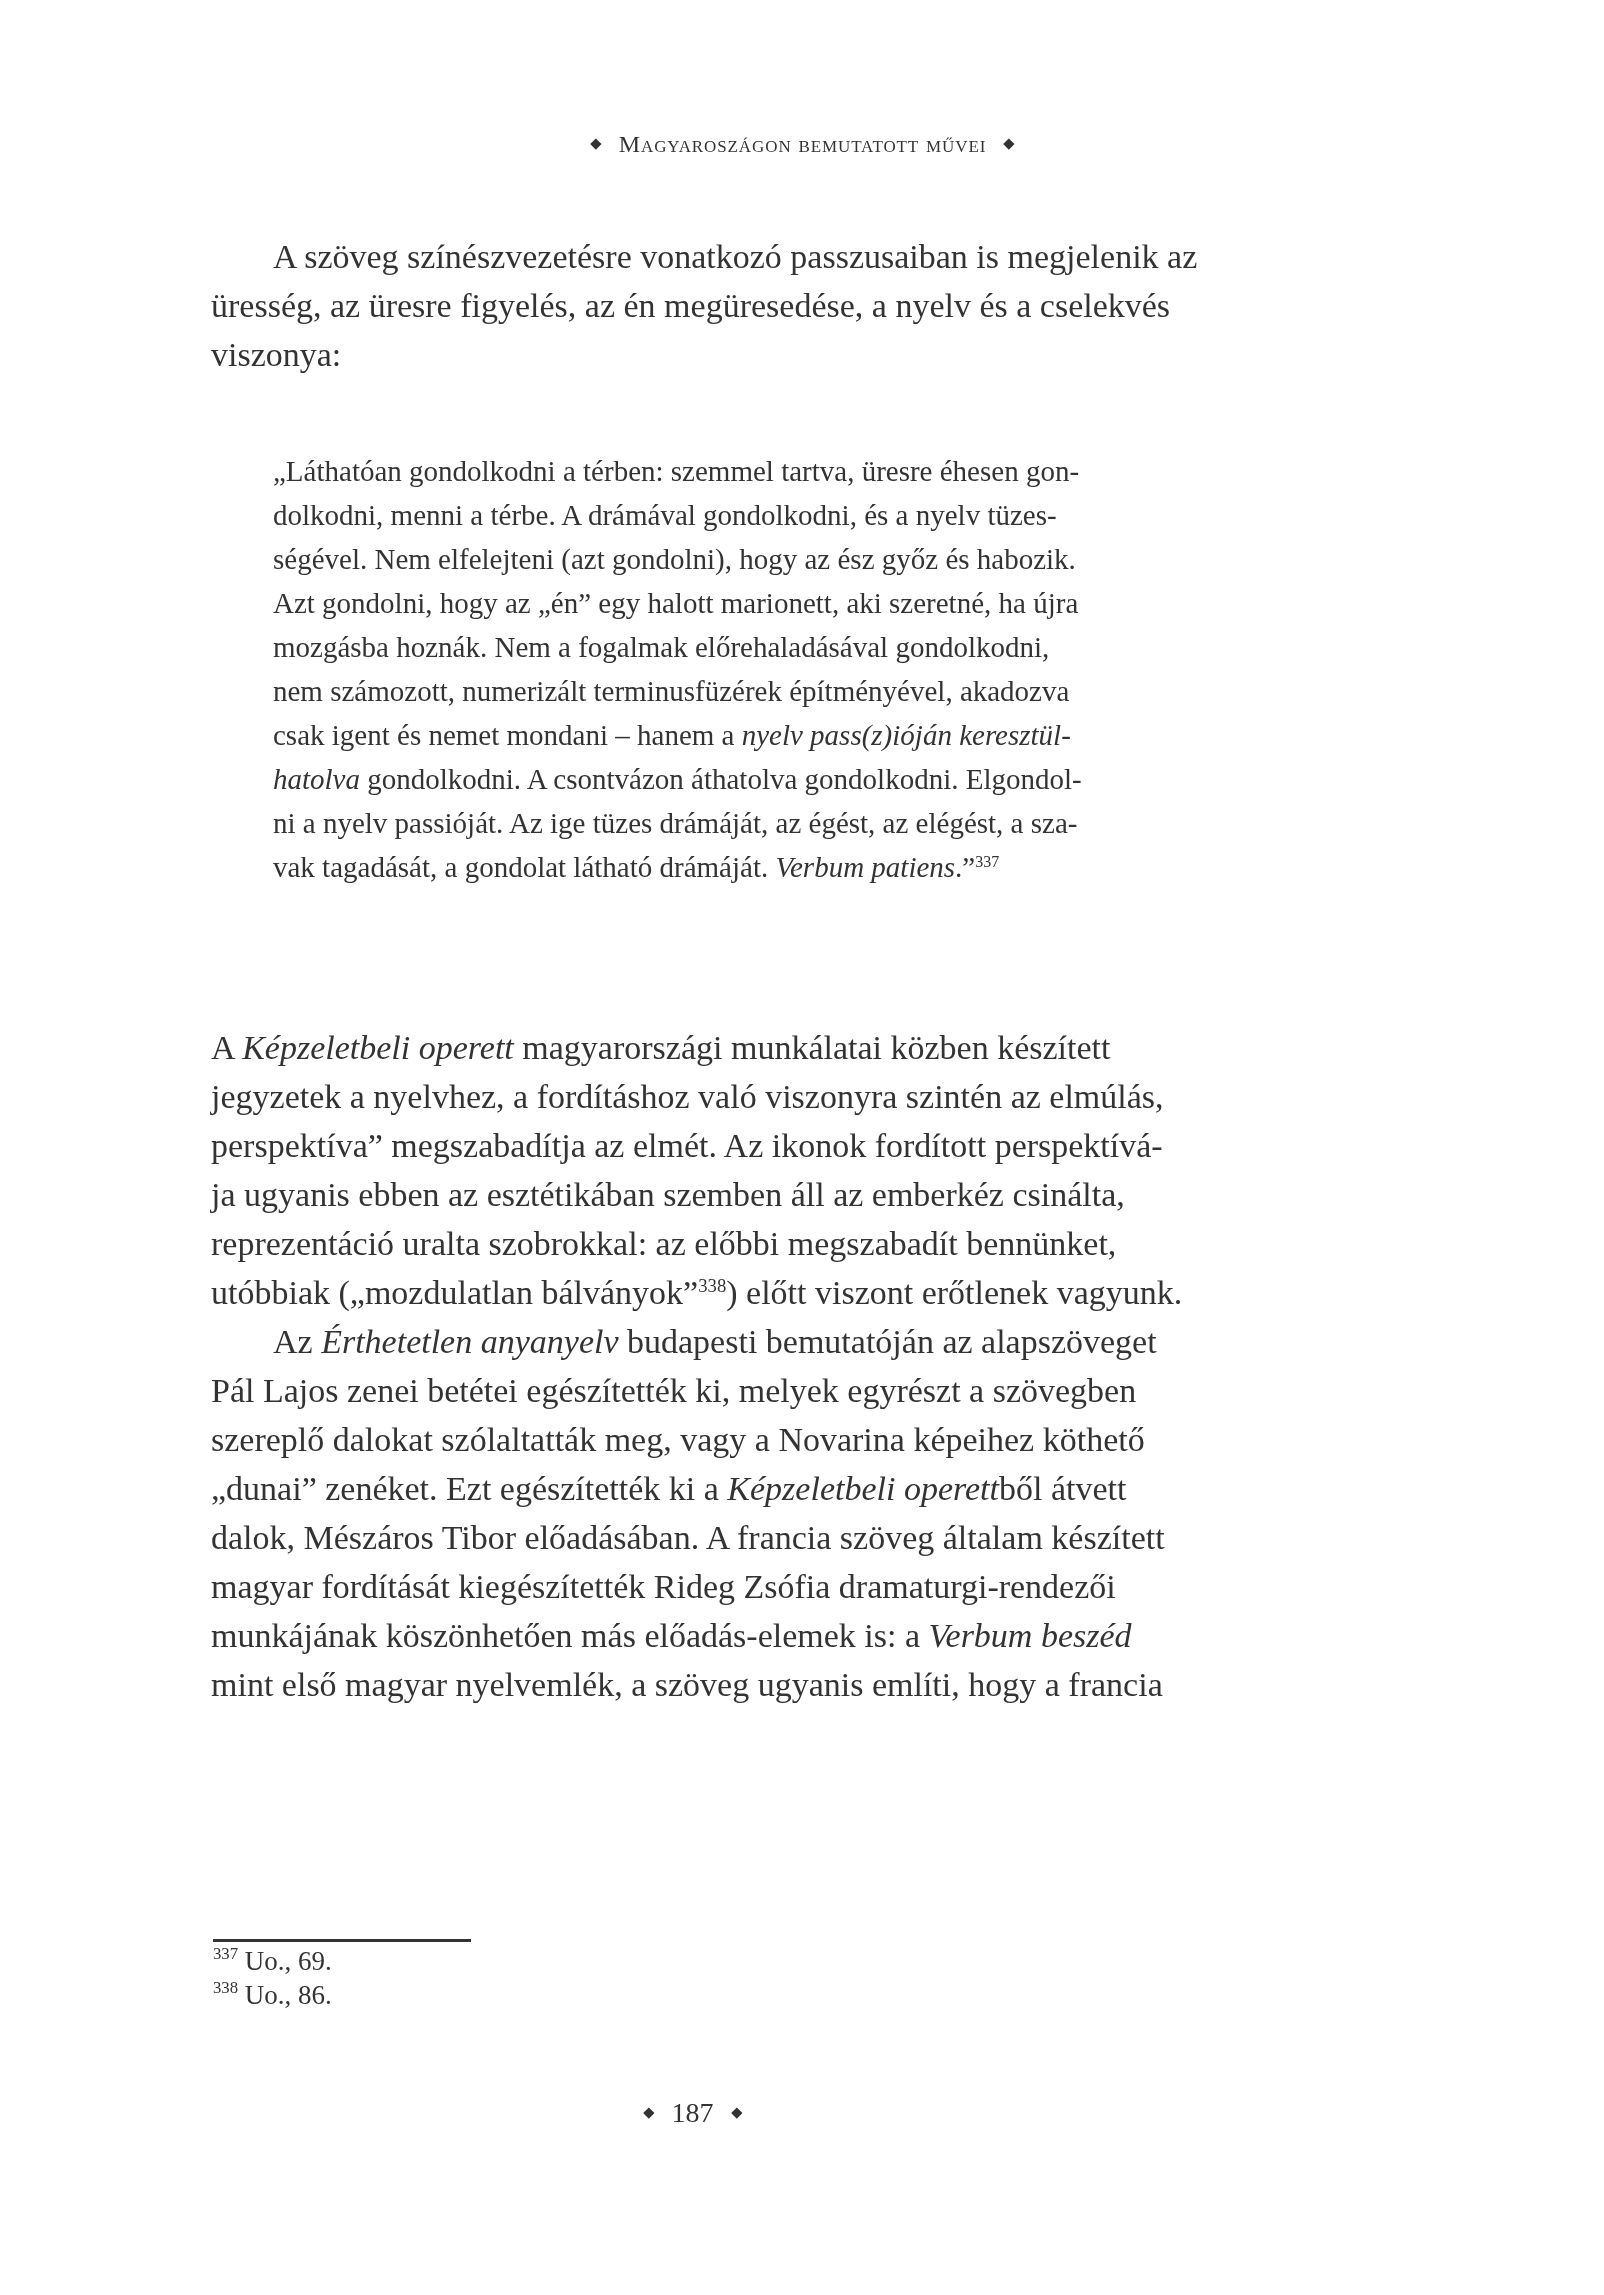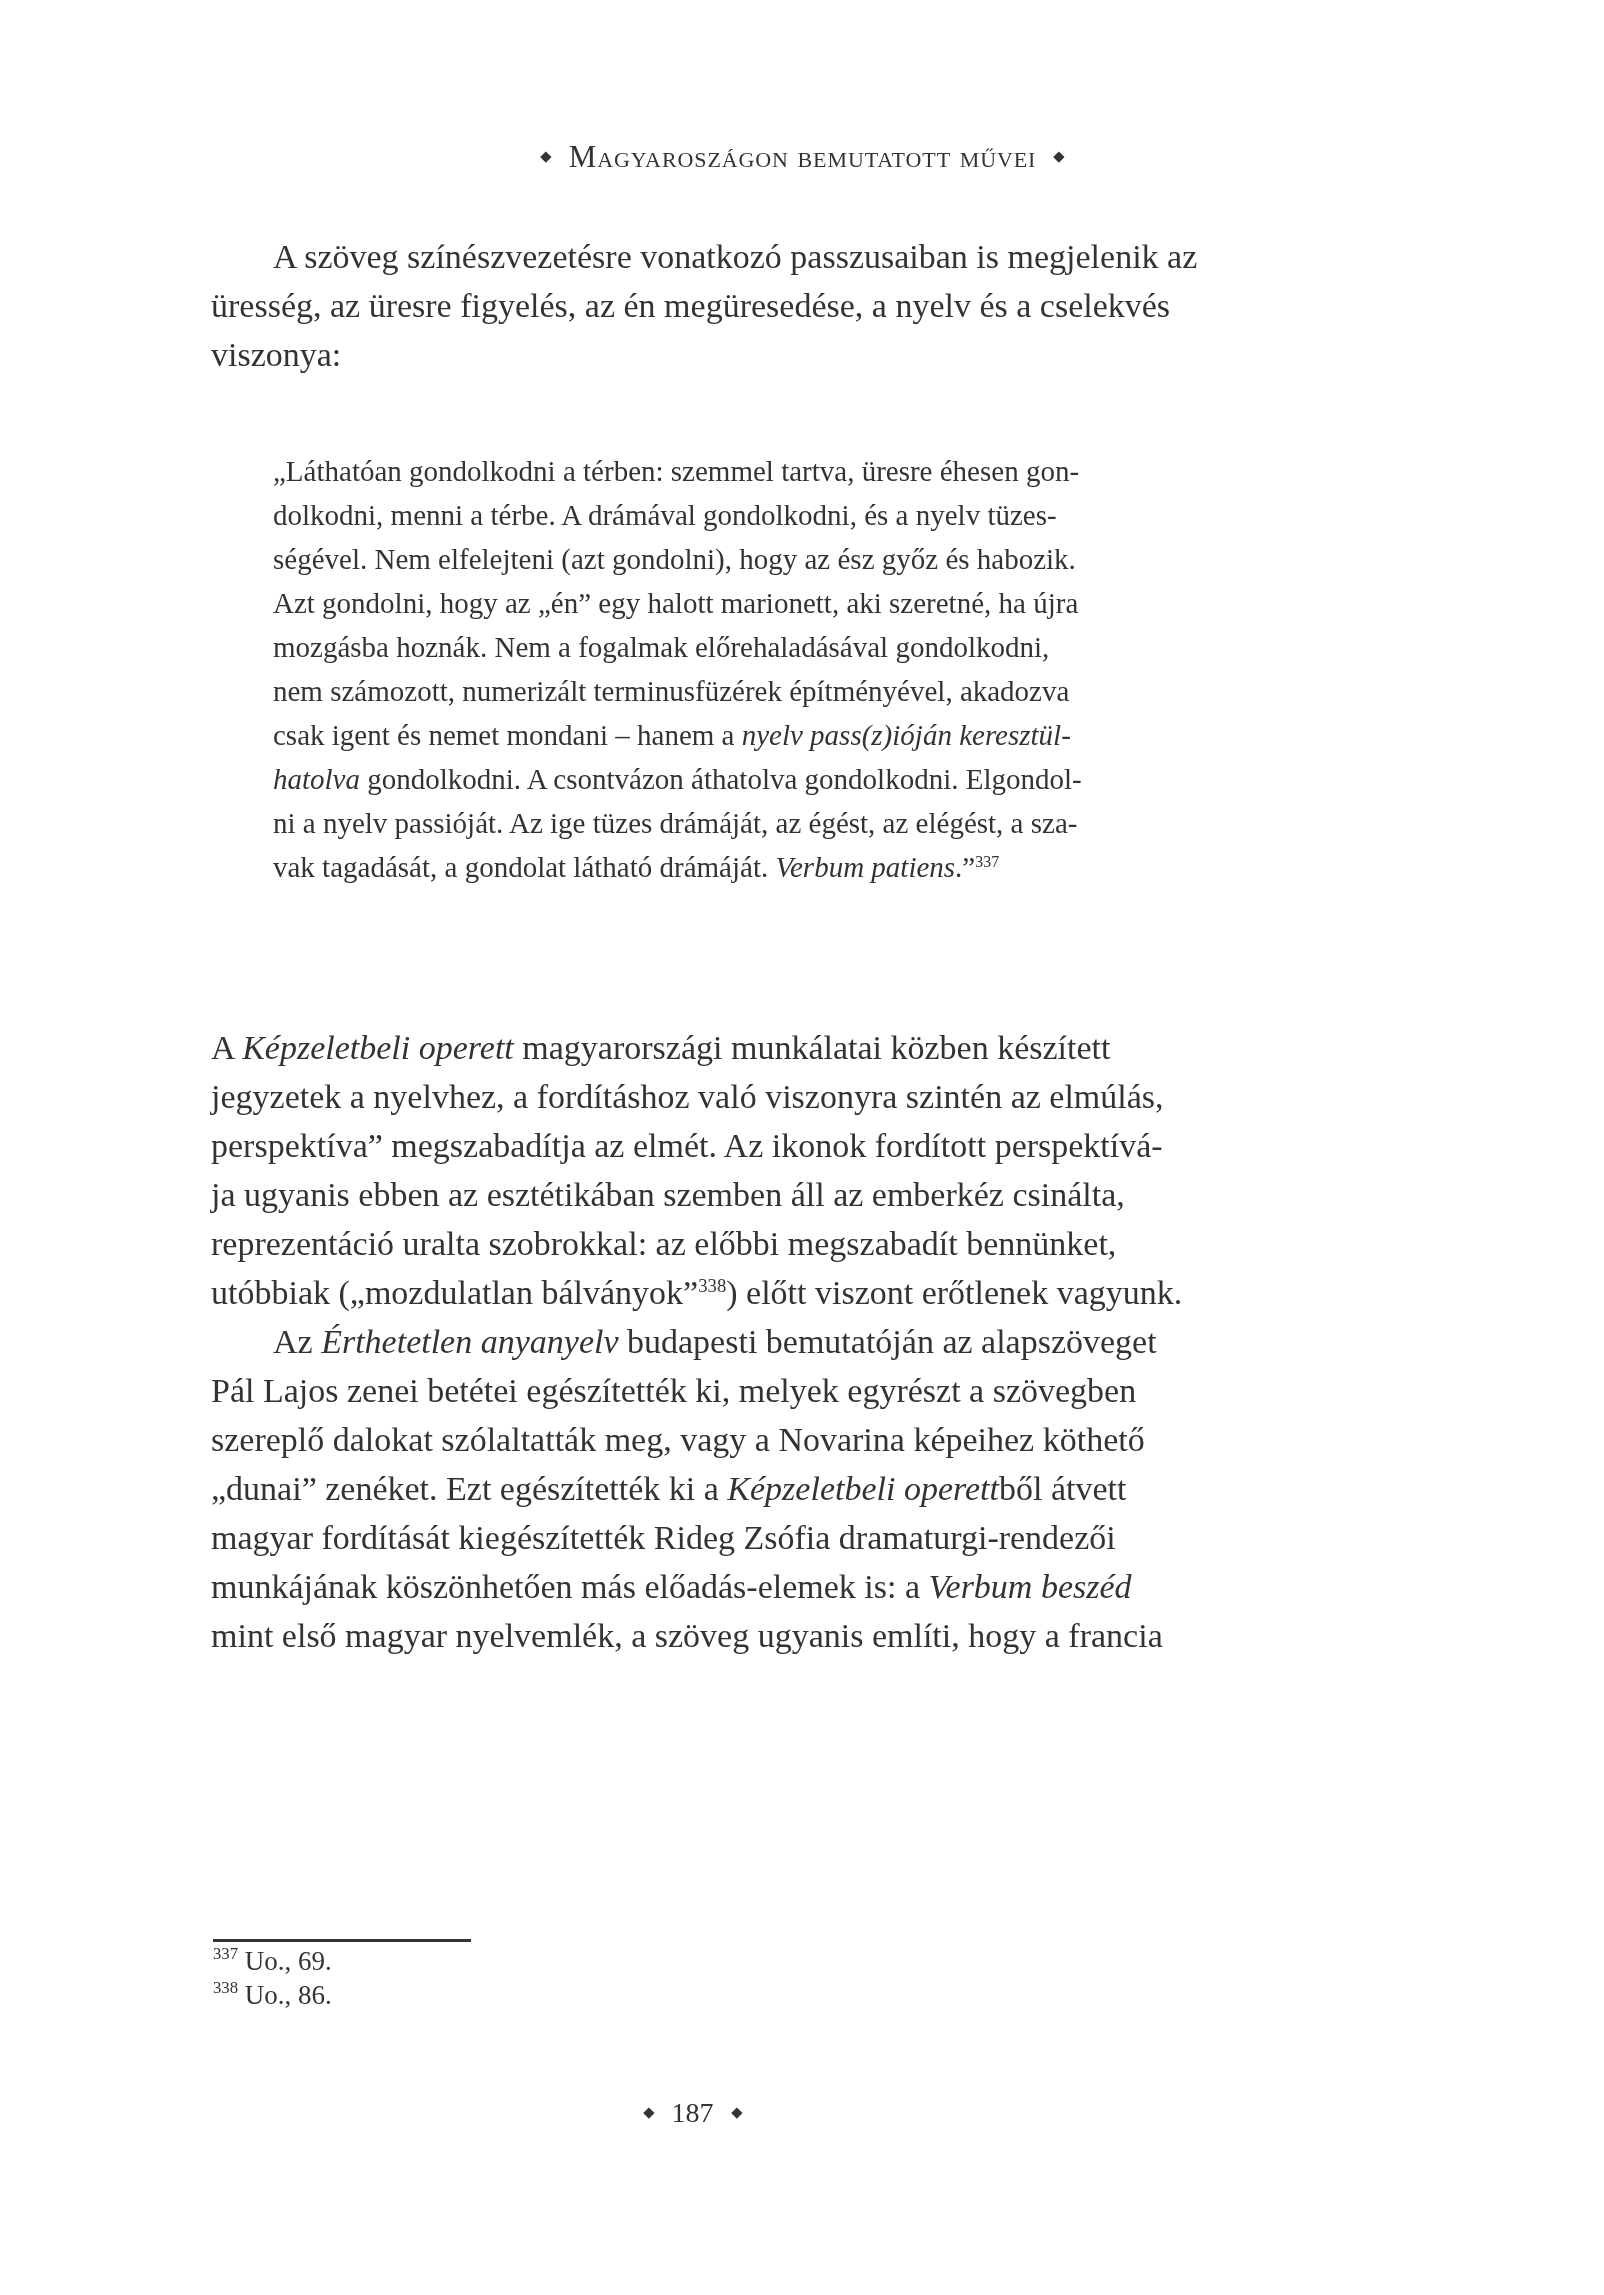--- a/index.html
+++ b/index.html
@@ -1,19 +1,19 @@
 <!DOCTYPE html>
 <html style="font-size:13.8px"><head>
 <meta charset="utf-8">
 <style>
   html, body { margin: 0; padding: 0; background: #ffffff; }
   body { width: 1605px; height: 2295px; position: relative; overflow: hidden;
          font-family: "Liberation Serif", "DejaVu Serif", serif; color: #333333; }
   .running-head { position: absolute; top: 131px; left: 0; width: 1605px; text-align: center;
-                  font-size: 31px; letter-spacing: 0.9px; font-variant: small-caps; margin-top: 8px; }
+                  font-size: 24px; letter-spacing: 0.9px; font-variant: small-caps; }
   .running-head .diamond { display: inline-block; width: 7.7px; height: 7.7px; background: #333;
                   transform: rotate(45deg); vertical-align: middle; margin: 0 19px; position: relative; top: -2.6px; }
   .block { position: absolute; }
   .line { white-space: nowrap; display: flex; justify-content: space-between; }
   .line.last { justify-content: flex-start; }
   .main { left: 211px; width: 1177px; font-size: 34px; line-height: 49px; }
   .main .line { height: 49px; }
   .quote { left: 273px; width: 1050px; font-size: 29px; line-height: 44px; margin-top: 11px; }
   .quote .line { height: 44px; }
   .indent { padding-left: 62px; }
@@ -104,20 +104,23 @@
   <div class="line">
       <span>Pál Lajos zenei betétei egészítették ki, melyek egyrészt a szövegben</span>
     </div>
   <div class="line">
       <span>szereplő dalokat szólaltatták meg, vagy a Novarina képeihez köthető</span>
     </div>
   <div class="line">
       <span><span>„dunai” zenéket. Ezt egészítették ki a </span><i>Képzeletbeli operett</i><span>ből átvett</span></span>
     </div>
   <div class="line">
+      <span>dalok, Mészáros Tibor előadásában. A francia szöveg általam készített</span>
+    </div>
+  <div class="line">
       <span>magyar fordítását kiegészítették Rideg Zsófia dramaturgi-rendezői</span>
     </div>
   <div class="line">
       <span><span>munkájának köszönhetően más előadás-elemek is: a </span><i>Verbum beszéd</i></span>
     </div>
   <div class="line">
       <span>mint első magyar nyelvemlék, a szöveg ugyanis említi, hogy a francia</span>
     </div>
 </div>
 

